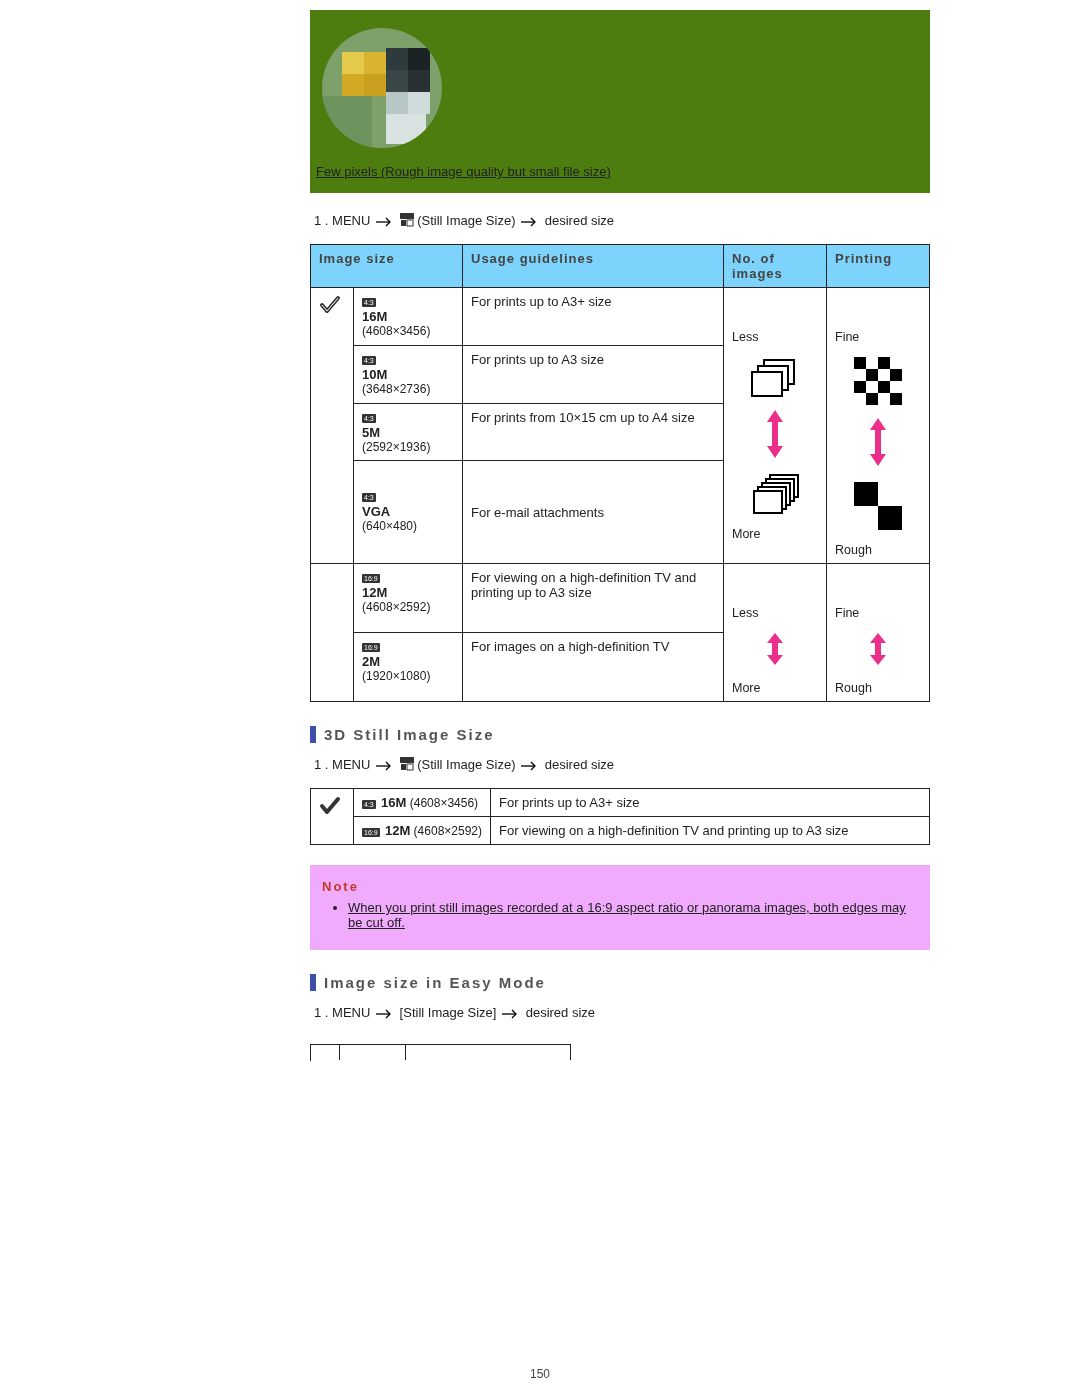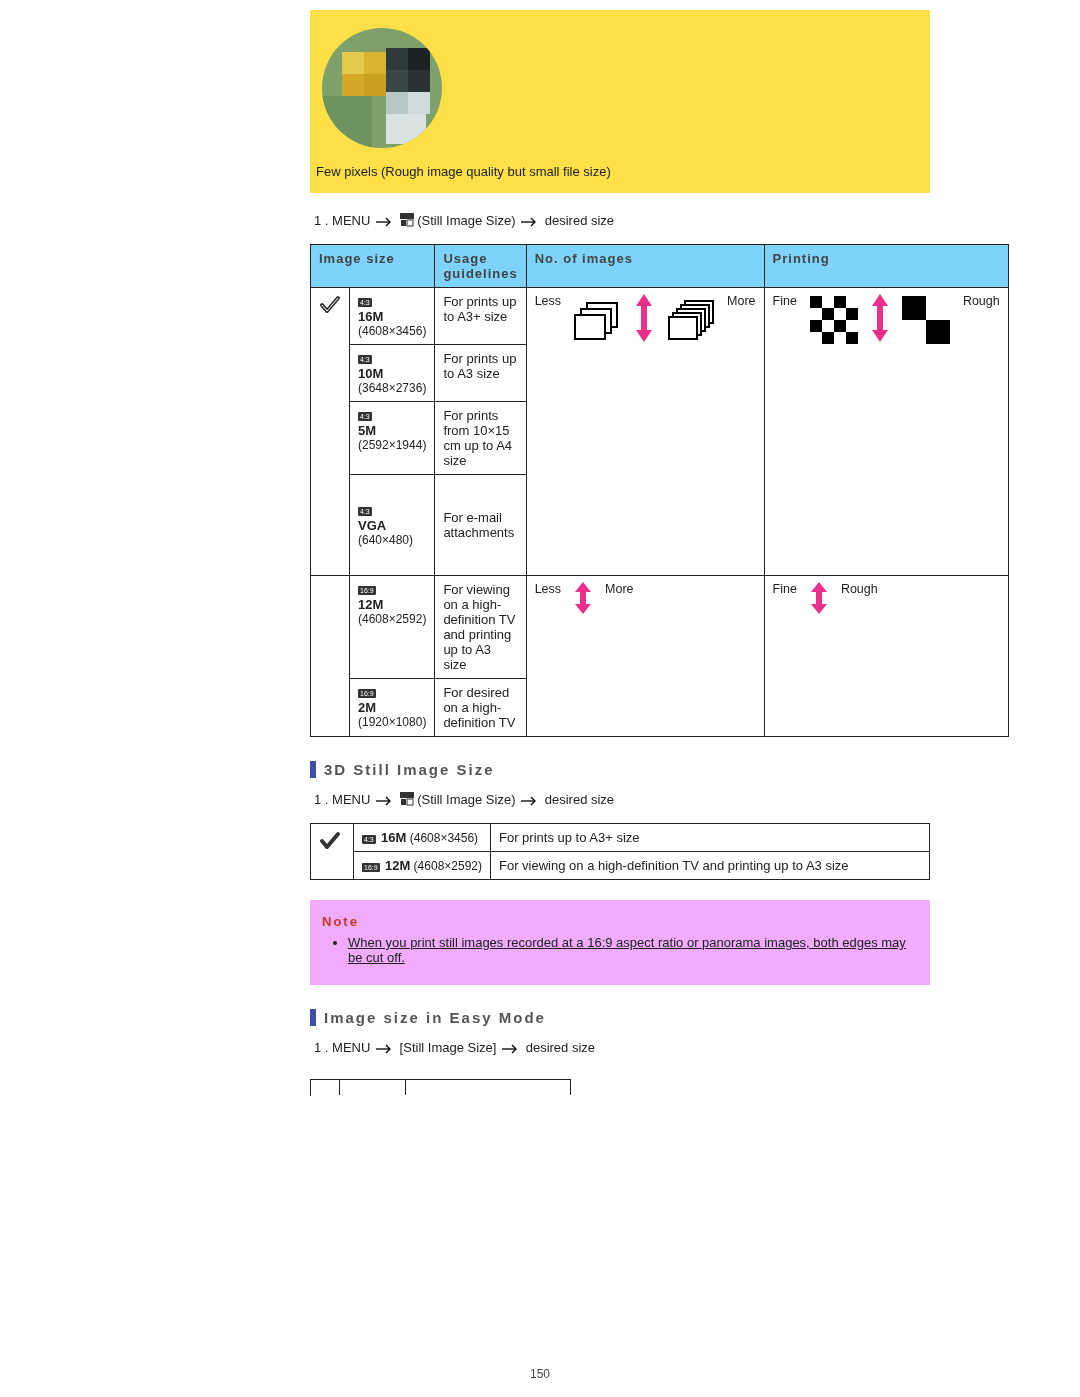--- a/index.html
+++ b/index.html
@@ -13,23 +13,24 @@
   .page {
     width: 1080px;
     min-height: 1397px;
     position: relative;
     box-sizing: border-box;
     padding-left: 310px;
     padding-right: 150px;
     padding-top: 10px;
   }
   .softbox {
-    background: #fde047;
+    background: #4d7c0f;
     padding: 10px 0 14px 0;
     margin-bottom: 20px;
+    text-decoration: underline;
   }
   .pixel-circle {
     width: 120px;
     height: 120px;
     border-radius: 50%;
     margin: 8px 0 16px 12px;
     overflow: hidden;
     position: relative;
     background: #7ea06a;
   }
@@ -112,22 +113,24 @@
   .sizecell .dim {
     font-size: 12px;
   }
   .graphcell {
     width: 86px;
     padding: 6px 6px;
     font-size: 12.5px;
   }
   .pagecol {
     display: flex;
+    flex-direction: column;
     align-items: center;
     gap: 13px;
+    margin-top: 36px;
   }
   .pagecol .lbl { align-self: flex-start; }
   .pagecol .lbl2 { align-self: flex-start; }
   .stackedpages {
     width: 48px;
     height: 40px;
     position: relative;
   }
   .stackedpages .pg {
     position: absolute;
@@ -328,21 +331,21 @@
         <span class="size-badge">4:3</span>
         <span class="size-label">10M</span>
         <span class="dim">(3648×2736)</span>
       </td>
       <td>For prints up to A3 size</td>
     </tr>
     <tr>
       <td class="sizecell">
         <span class="size-badge">4:3</span>
         <span class="size-label">5M</span>
-        <span class="dim">(2592×1944)</span>
+        <span class="dim">(2592×1936)</span>
       </td>
       <td>For prints from 10×15 cm up to A4 size</td>
     </tr>
     <tr>
       <td class="sizecell" style="padding-top:28px;padding-bottom:28px;">
         <span class="size-badge">4:3</span>
         <span class="size-label">VGA</span>
         <span class="dim">(640×480)</span>
       </td>
       <td style="vertical-align:middle;">For e-mail attachments</td>
@@ -378,21 +381,21 @@
           <span class="lbl2">Rough</span>
         </div>
       </td>
     </tr>
     <tr>
       <td class="sizecell">
         <span class="size-badge">16:9</span>
         <span class="size-label">2M</span>
         <span class="dim">(1920×1080)</span>
       </td>
-      <td>For desired on a high-definition TV</td>
+      <td>For images on a high-definition TV</td>
     </tr>
   </tbody>
     </table>
 
   <h2 class="section">3D Still Image Size</h2>
 
   <div class="menuln">
     1 . <span>MENU</span>
     <span class="arrow"><svg width="18" height="10" viewBox="0 0 18 10">
           <line x1="0" y1="5" x2="14" y2="5" stroke="#000" stroke-width="1.3"></line>

